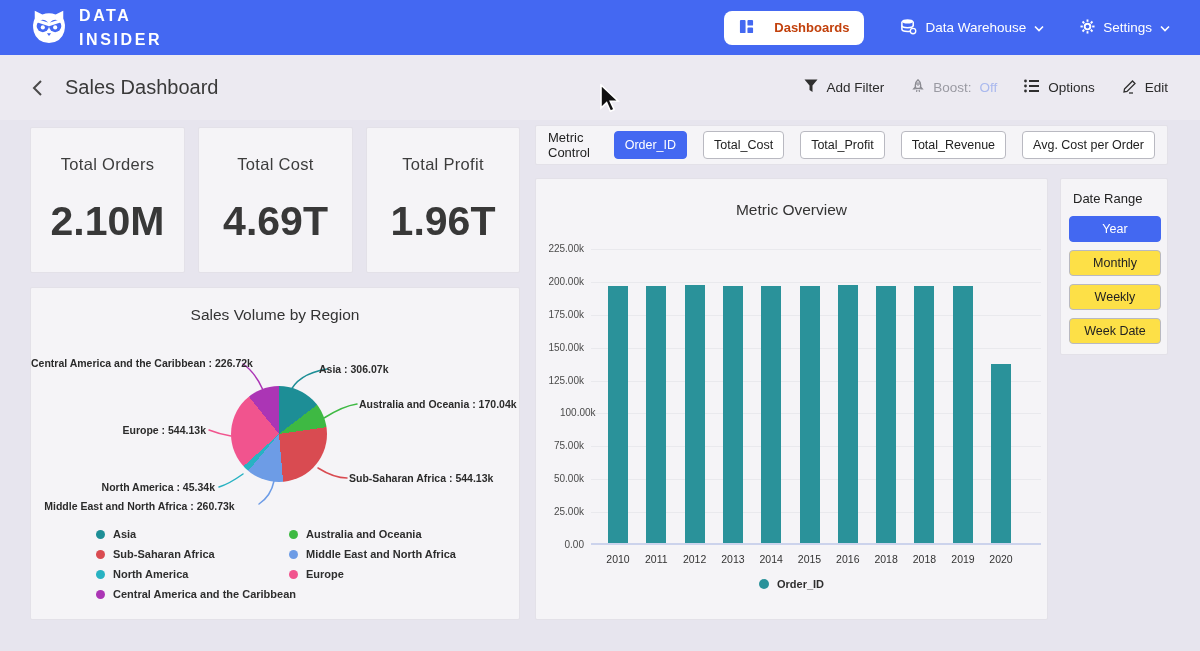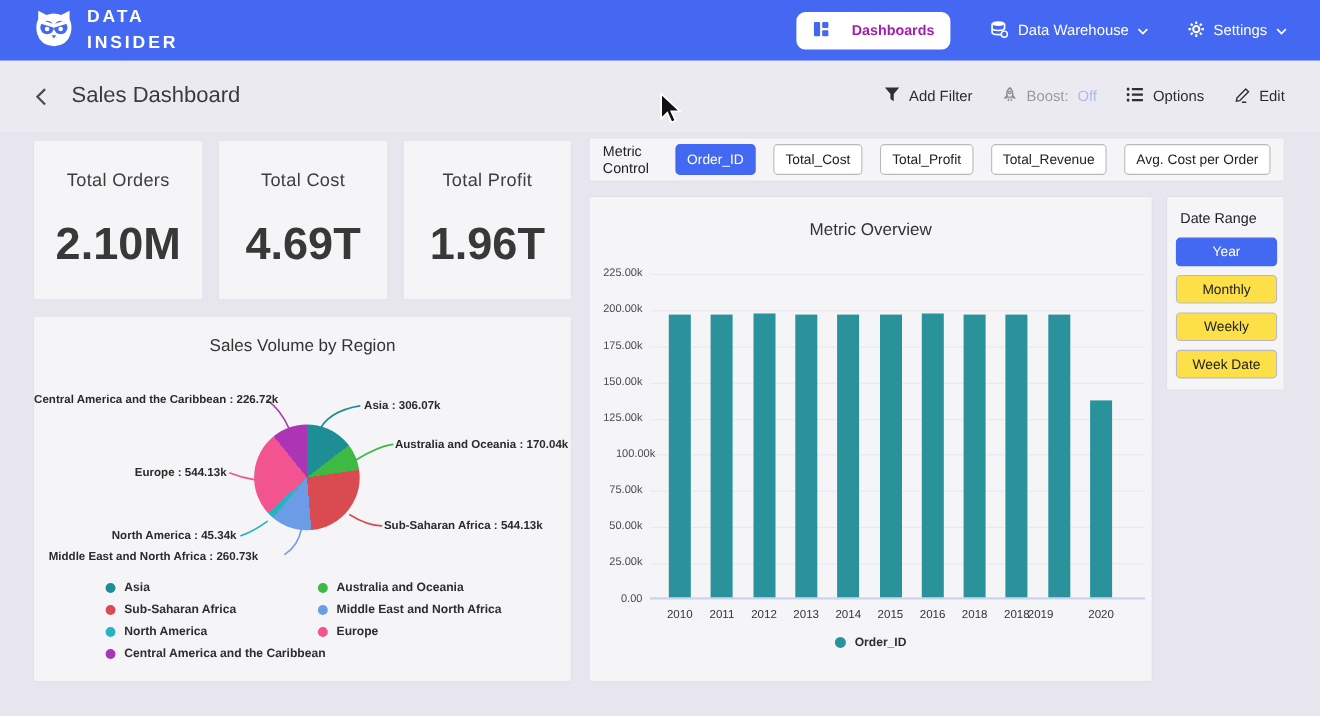--- a/index.html
+++ b/index.html
@@ -5,21 +5,21 @@
   * { margin:0; padding:0; box-sizing:border-box; font-family:"Liberation Sans",sans-serif; }
   html,body { width:1200px; height:651px; }
   body { position:relative; background:#e7e5ee; overflow:hidden; }
 
   
   .navbar { position:absolute; top:0; left:0; width:1200px; height:55px; background:#4468f2;
             display:flex; align-items:center; padding:0 30px; z-index:5; }
   .brand { display:flex; align-items:center; gap:11px; color:#fff; }
   .brand-text { font-size:16px; font-weight:bold; letter-spacing:2.6px; line-height:1.45; }
   .nav-right { margin-left:auto; display:flex; align-items:center; gap:36px; }
-  .nav-pill { background:#fff; color:#a21caf; border:none; border-radius:8px; padding:8px 15px;
+  .nav-pill { background:#fff; color:#c2410c; border:none; border-radius:8px; padding:8px 15px;
               display:flex; gap:20px; align-items:center; font-size:13px; font-weight:bold; cursor:pointer; }
   .nav-item { color:#fff; font-size:13.5px; display:flex; align-items:center; gap:8px; cursor:pointer; }
 
   
   .page-header { position:absolute; top:55px; left:0; width:1200px; height:65px; background:#eceaf1;
                  display:flex; align-items:center; padding:0 32px; }
   .back-btn { margin-right:22px; display:flex; align-items:center; cursor:pointer; }
   .page-title { font-size:20px; color:#3a3a3a; }
   .header-actions { margin-left:auto; display:flex; gap:27px; align-items:center; font-size:13.5px; color:#2b2b2b; }
   .h-action { display:flex; gap:8px; align-items:center; cursor:pointer; }
@@ -55,21 +55,21 @@
   .bar-legend { position:absolute; top:399px; left:0; width:100%; display:flex; justify-content:center;
                 align-items:center; gap:8px; font-size:11px; font-weight:bold; color:#2e2e2e; }
   .dot { width:10px; height:10px; border-radius:50%; }
 
   
   .pie-card { left:30px; top:287px; width:490px; height:333px; }
   .pie-title { position:absolute; top:18px; left:0; width:100%; text-align:center; font-size:15.5px; color:#333; }
   .pie { position:absolute; left:200px; top:98px; width:96px; height:96px; border-radius:50%; }
   .pie-lines { position:absolute; left:0; top:0; width:490px; height:333px; pointer-events:none; }
   .plbl { position:absolute; font-size:10.5px; font-weight:bold; color:#2b2b2b; white-space:nowrap; }
-  .plbl-0 { left:300px; top:75px; }
+  .plbl-0 { left:288px; top:75px; }
   .plbl-1 { left:328px; top:110px; }
   .plbl-2 { left:318px; top:184px; }
   .plbl-3 { left:0; width:217px; text-align:center; top:212px; }
   .plbl-4 { left:0; width:184px; text-align:right; top:193px; }
   .plbl-5 { left:0; width:175px; text-align:right; top:136px; }
   .plbl-6 { left:0; width:210px; text-align:center; top:69px; }
   .pl-col1 { position:absolute; left:65px; top:240px; }
   .pl-col2 { position:absolute; left:258px; top:240px; }
   .pl-item { display:flex; align-items:center; gap:8px; font-size:11px; font-weight:bold; color:#2e2e2e; margin-bottom:8px; }
   .pl-dot { width:9px; height:9px; border-radius:50%; flex:none; }
@@ -277,21 +277,21 @@
     <div class="ytick" style="top: 360px;">0.00</div>
     <div class="xtick" style="left: 62px; top: 374px;">2010</div>
     <div class="xtick" style="left: 100.3px; top: 374px;">2011</div>
     <div class="xtick" style="left: 138.6px; top: 374px;">2012</div>
     <div class="xtick" style="left: 176.9px; top: 374px;">2013</div>
     <div class="xtick" style="left: 215.2px; top: 374px;">2014</div>
     <div class="xtick" style="left: 253.5px; top: 374px;">2015</div>
     <div class="xtick" style="left: 291.8px; top: 374px;">2016</div>
     <div class="xtick" style="left: 330.1px; top: 374px;">2018</div>
     <div class="xtick" style="left: 368.4px; top: 374px;">2018</div>
-    <div class="xtick" style="left: 390px; top: 374px;">2019</div>
+    <div class="xtick" style="left: 407px; top: 374px;">2019</div>
     <div class="xtick" style="left: 445px; top: 374px;">2020</div>
   </div>
 
 <div class="card pie-card">
   <div class="pie-title">Sales Volume by Region</div>
 
   <svg class="pie-lines" viewBox="0 0 490 333">
     <path d="M258,106 Q266,86 296,81" fill="none" stroke-width="1.5" stroke-linecap="round" stroke="#1d8e96"></path>
     <path d="M293,130 Q312,118 326,116" fill="none" stroke-width="1.5" stroke-linecap="round" stroke="#3eb943"></path>
     <path d="M287,180 Q303,190 316,190" fill="none" stroke-width="1.5" stroke-linecap="round" stroke="#d94b51"></path>

